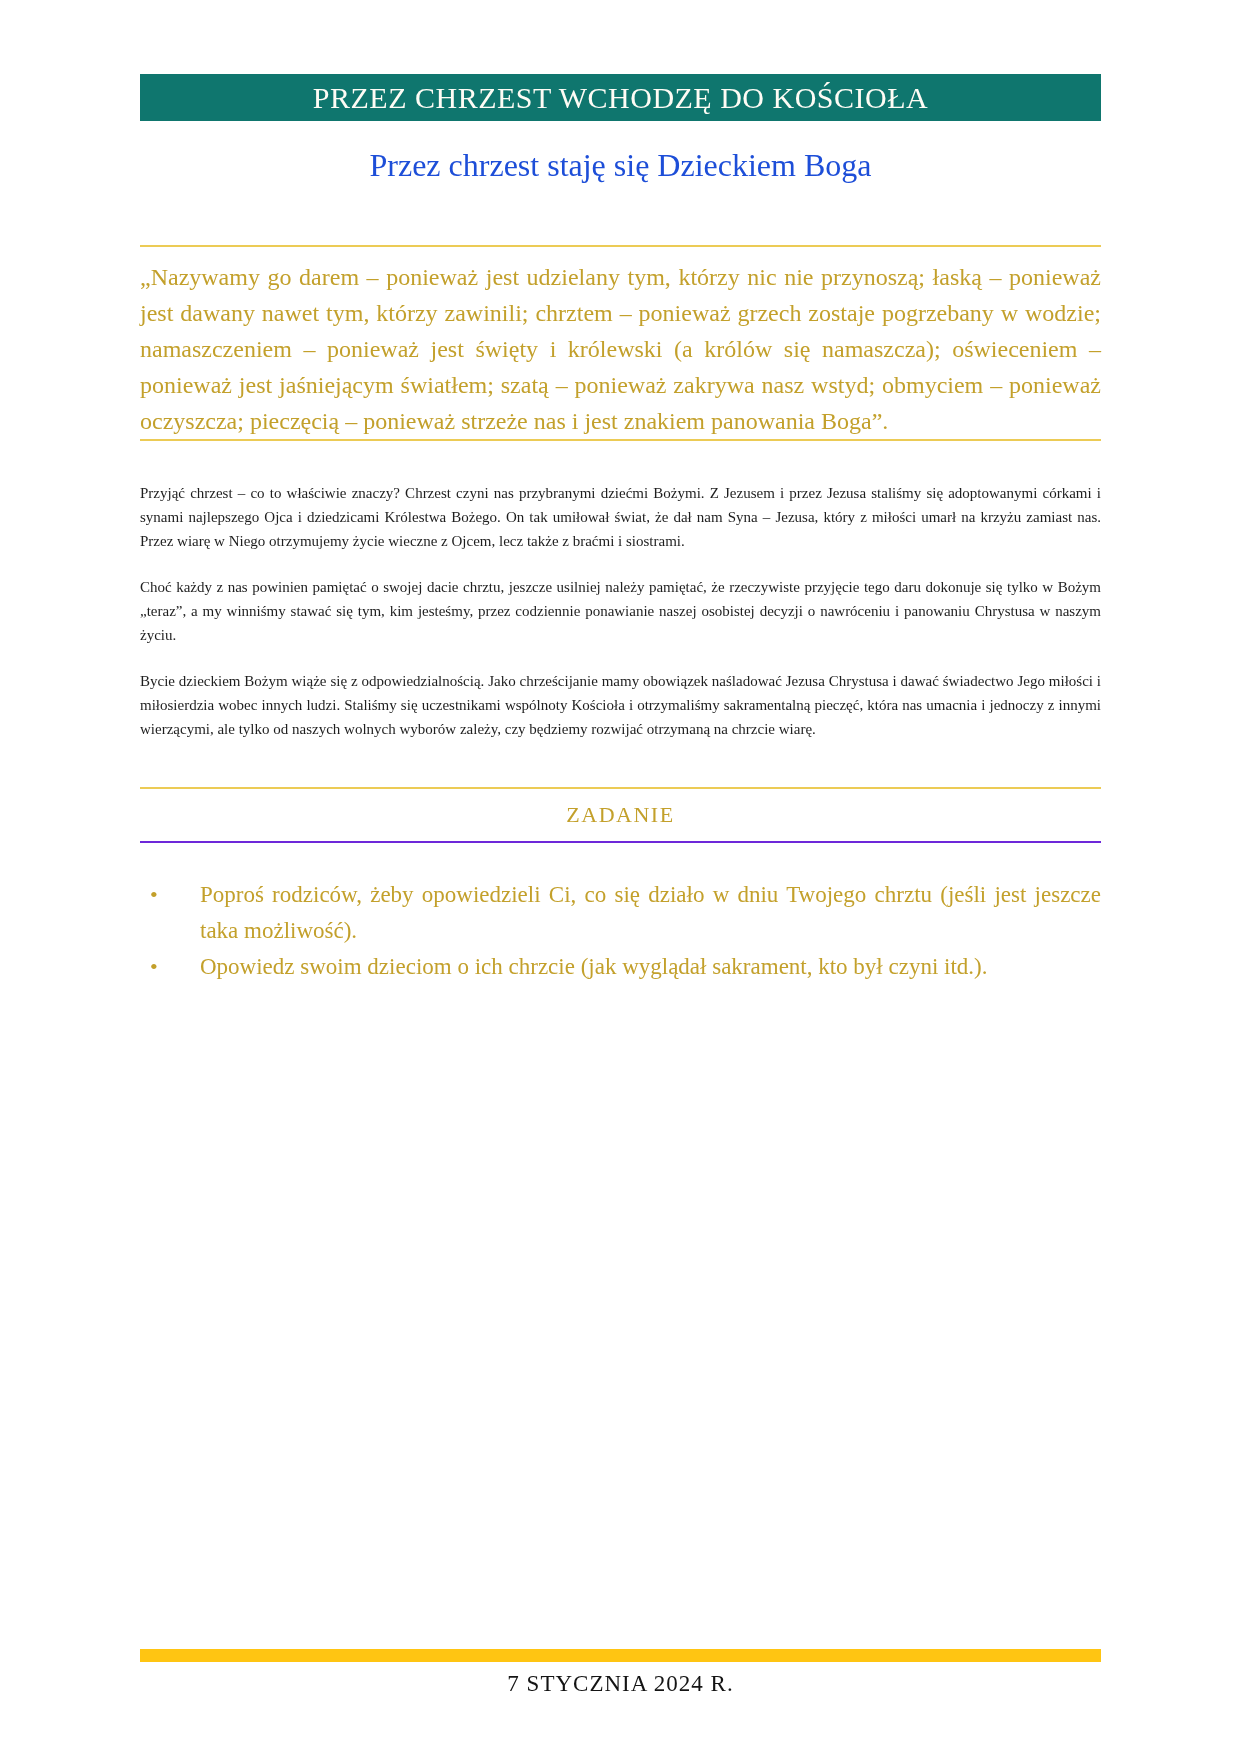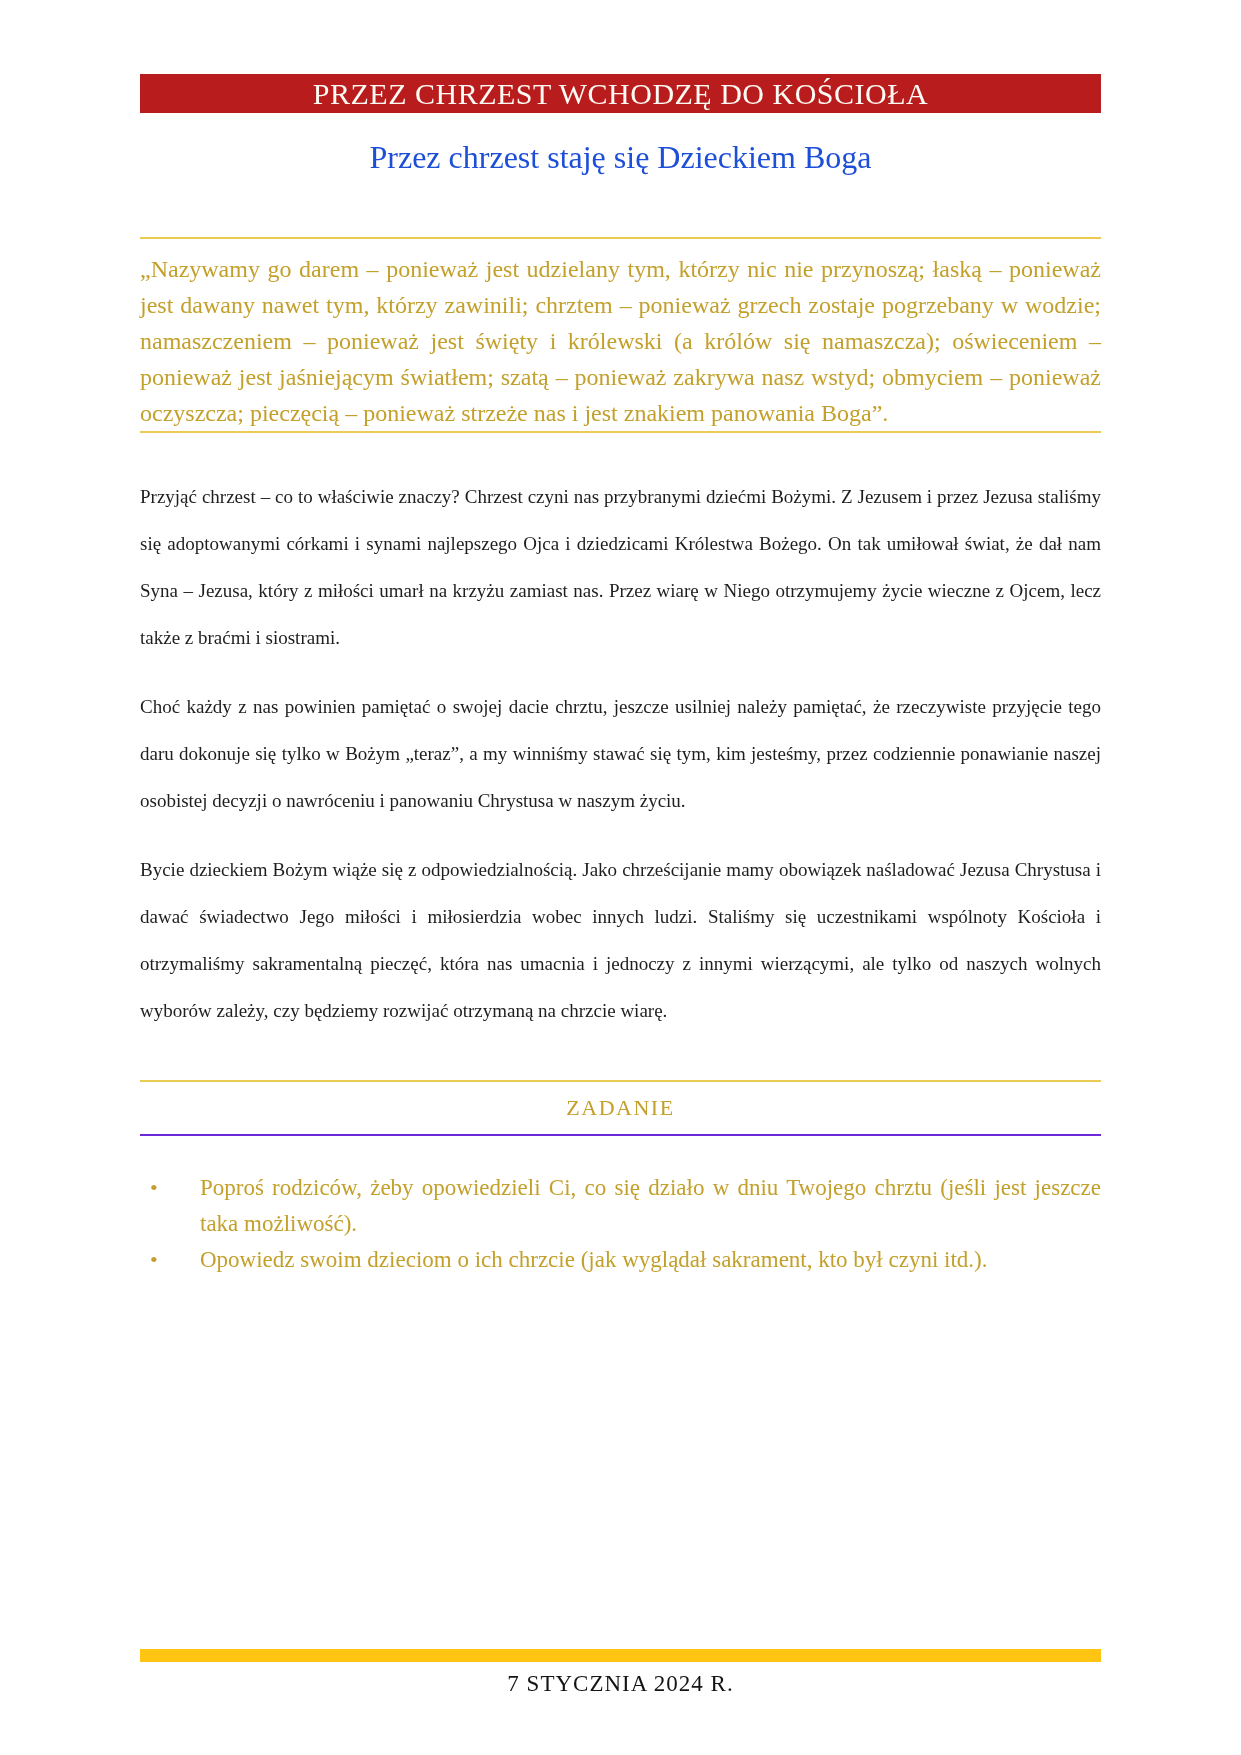--- a/index.html
+++ b/index.html
@@ -14,22 +14,22 @@
     margin: 0 auto;
     background: #ffffff;
     font-family: "Liberation Serif", serif;
     display: flex;
     flex-direction: column;
     box-sizing: border-box;
     padding: 74px 140px 0 140px;
     overflow: hidden;
   }
   .banner {
-    background: #b91c1c;
-    height: 39px;
+    background: #0f766e;
+    height: 47px;
     display: flex;
     align-items: center;
     justify-content: center;
   }
   .banner span {
     color: #FEFCF5;
     font-size: 30px;
     letter-spacing: 0.5px;
     white-space: nowrap;
   }
@@ -60,22 +60,22 @@
     color: #C3A02B;
     font-size: 21px;
     line-height: 28px;
   }
   .body-section {
     margin-top: 40px;
     color: #1E1E1E;
   }
   .para {
     margin: 0 0 22px 0;
-    font-size: 19px;
-    line-height: 47px;
+    font-size: 15px;
+    line-height: 24px;
     text-align: justify;
   }
   .para:last-child { margin-bottom: 0; }
   .task-box {
     margin-top: 46px;
     border-top: 2px solid #ECCB55;
     border-bottom: 2px solid #6d28d9;
     padding: 13px 0;
     text-align: center;
   }

